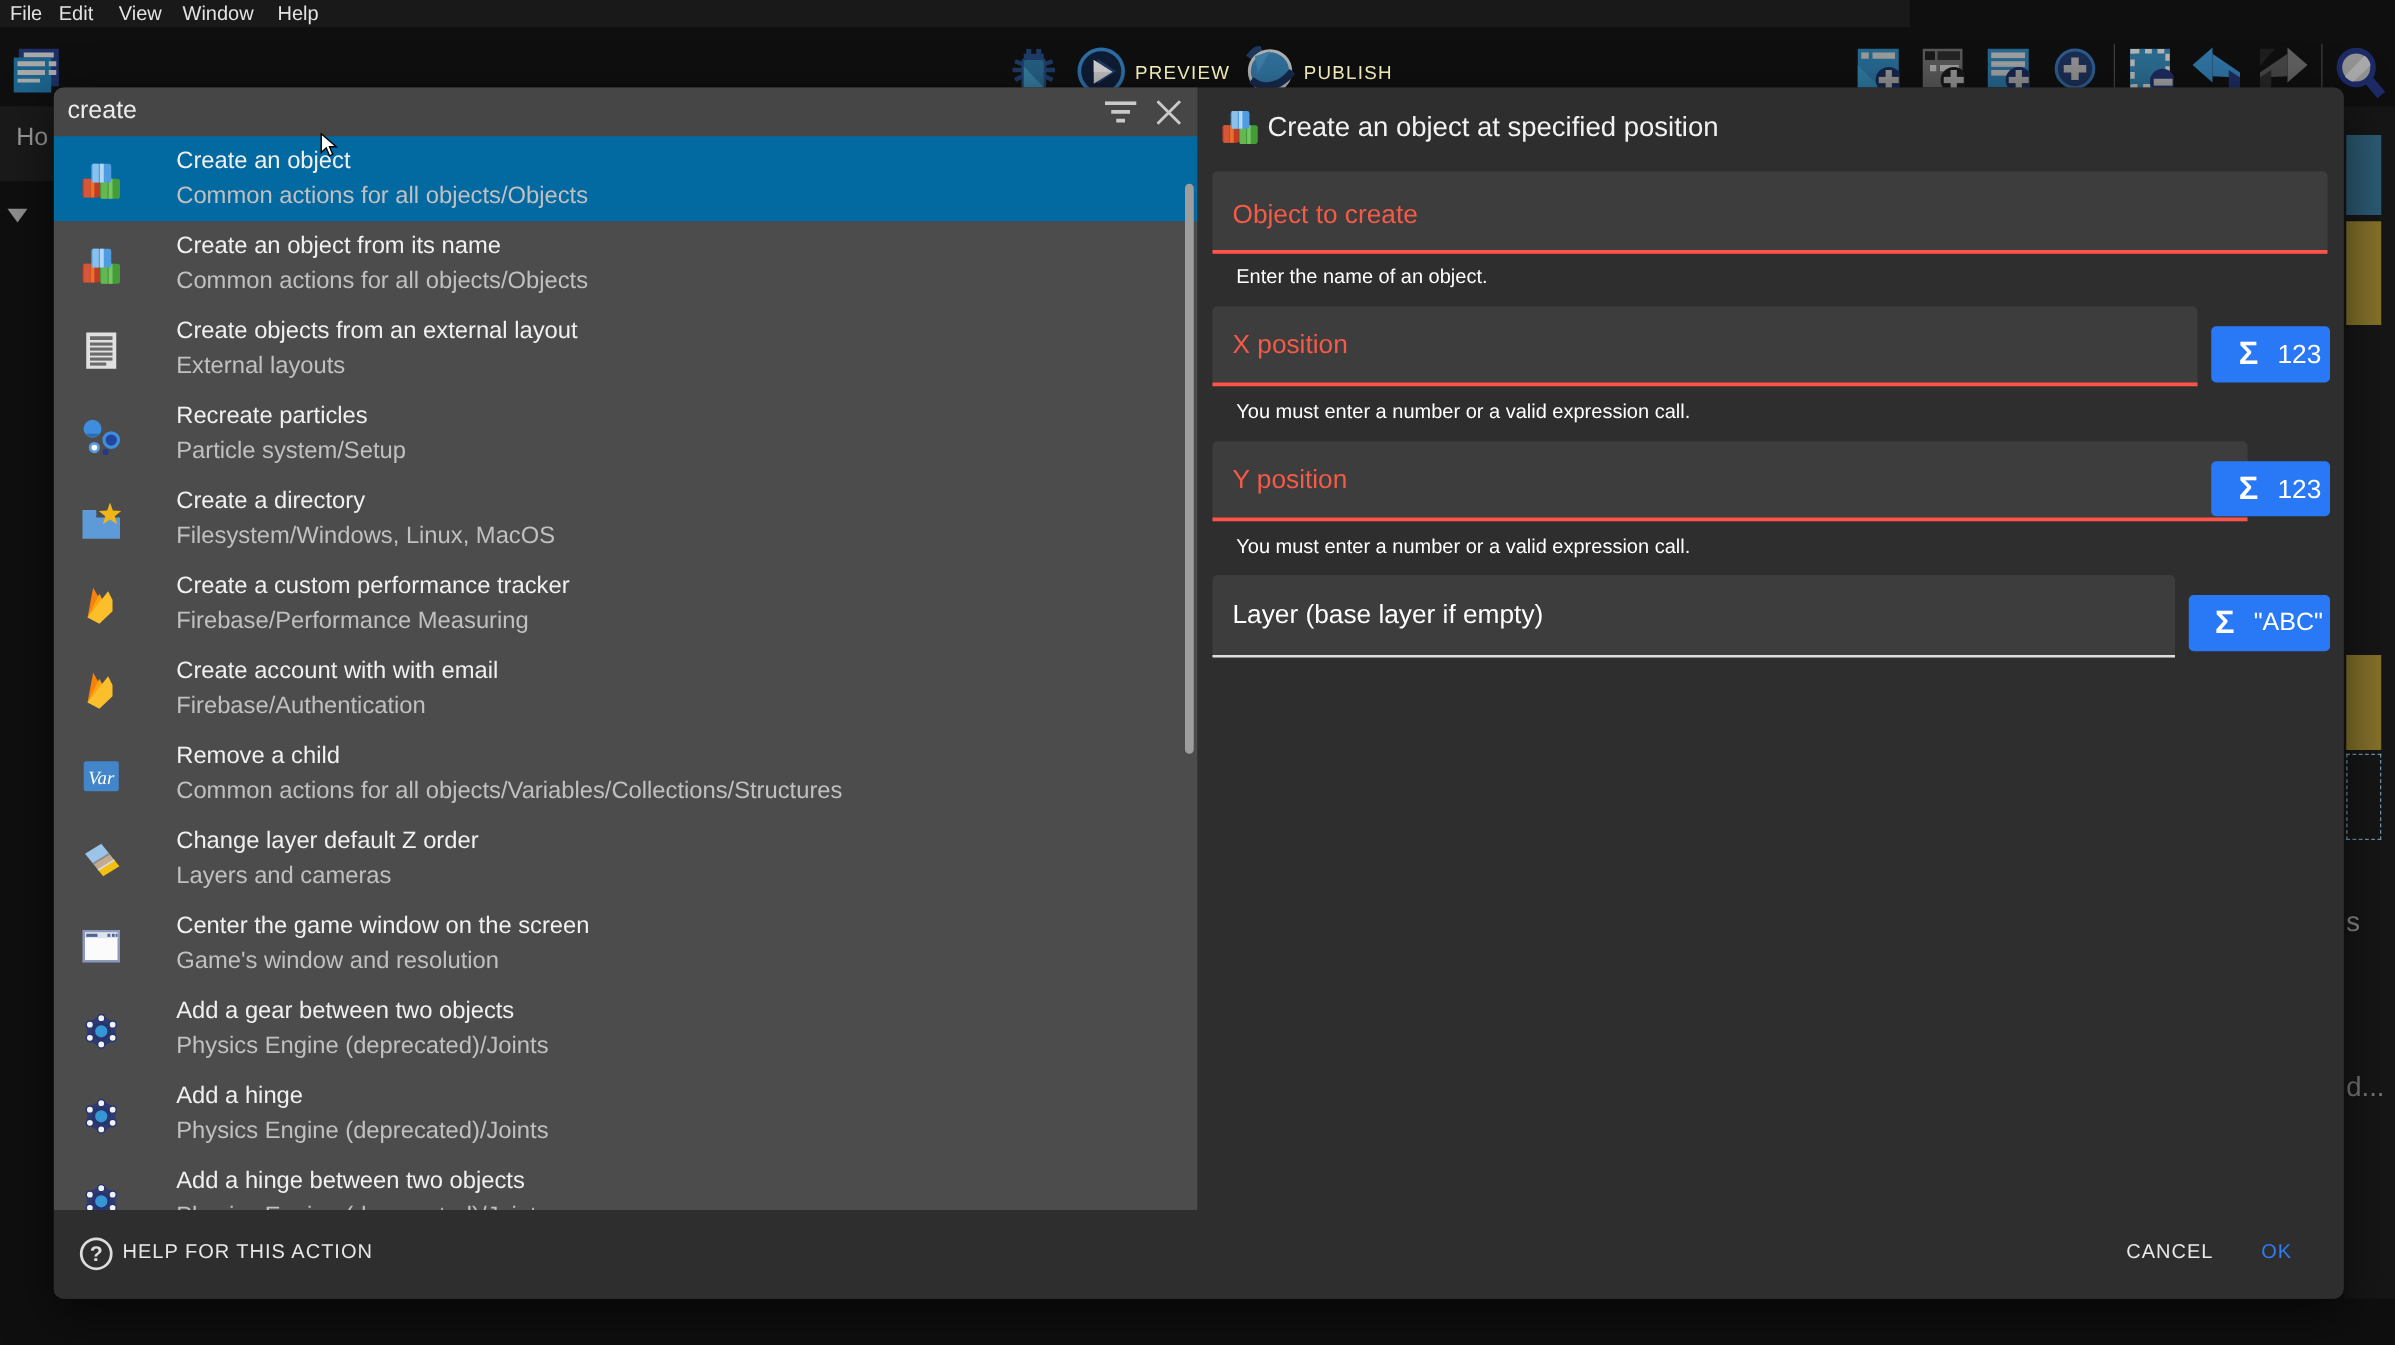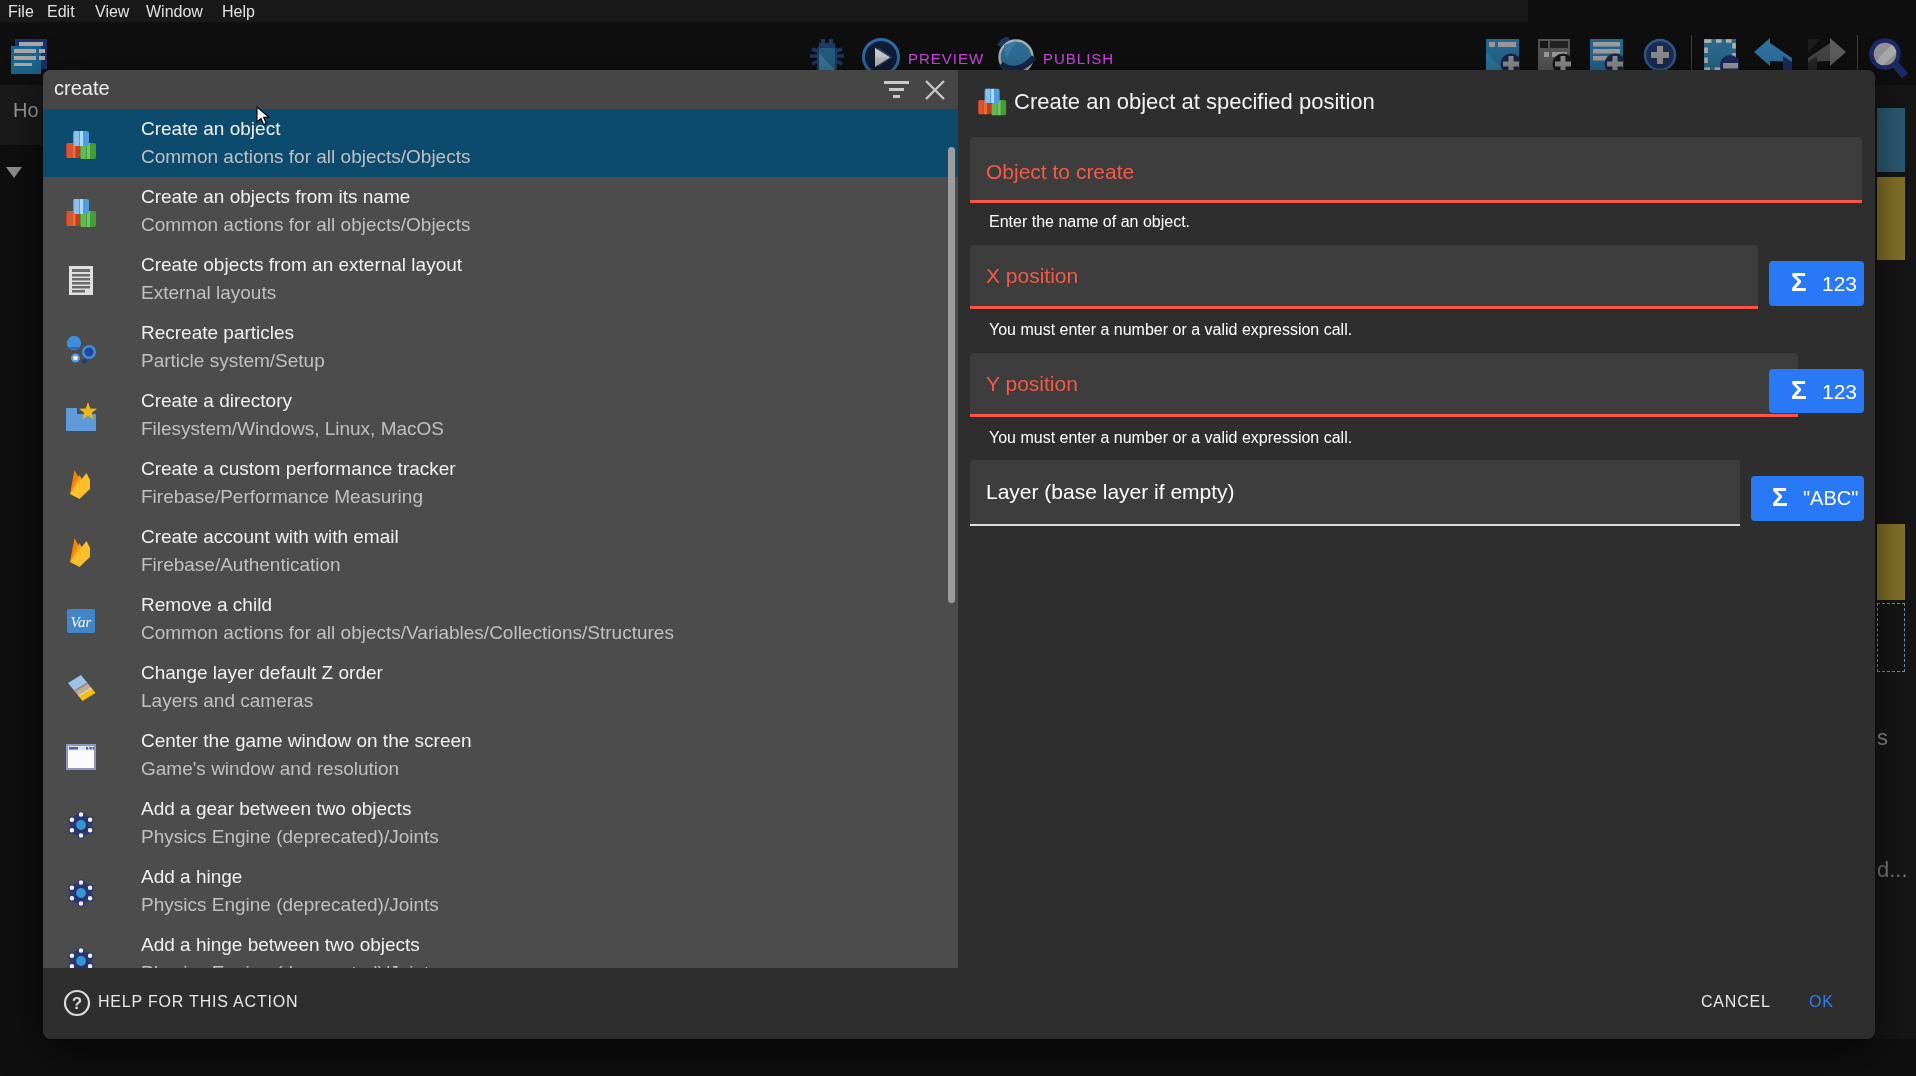--- a/index.html
+++ b/index.html
@@ -1,28 +1,28 @@
 <!DOCTYPE html>
 <html><head>
 <meta charset="utf-8">
 <style>
 * { margin:0; padding:0; box-sizing:border-box; }
 html,body { width:1916px; height:1076px; overflow:hidden; background:#0f0f0f; font-family:"Liberation Sans", sans-serif; }
 .abs { position:absolute; }
 #menubar { position:absolute; left:0; top:0; width:1528px; height:22px; background:#191919; color:#e2e2e2; font-size:16px; }
 #menubar span { position:absolute; top:3px; }
 #toolbar { position:absolute; left:0; top:22px; width:1916px; height:63px; background:#0f0f0f; }
-.tbtext { position:absolute; top:28px; font-size:15px; color:#d946ef; letter-spacing:1px; }
+.tbtext { position:absolute; top:28px; font-size:15px; color:#fef9c3; letter-spacing:1px; }
 .sep { position:absolute; top:13px; width:1px; height:39px; background:#3f3f3f; }
 #dialog { position:absolute; left:43px; top:70px; width:1832px; height:969px; border-radius:8px; background:#2e2e2e; box-shadow:0 12px 40px rgba(0,0,0,0.6); overflow:hidden; }
 #leftcol { position:absolute; left:0; top:0; width:915px; height:898px; background:#4c4c4c; }
 #searchbar { position:absolute; left:0; top:0; width:915px; height:50px; background:#464646; }
 #searchbar .q { position:absolute; left:11px; top:7px; font-size:20px; color:#ececec; }
 .row { position:absolute; left:0; width:915px; height:68px; }
-.row.sel { background:#0c4a6e; }
+.row.sel { background:#0369a1; }
 .row .t1 { position:absolute; left:98px; top:9px; font-size:19px; color:#f0f0f0; }
 .row .t2 { position:absolute; left:98px; top:37px; font-size:19px; color:#c0c0c0; }
 .row svg { position:absolute; left:22px; top:20px; }
 #scrollthumb { position:absolute; left:905px; top:77px; width:7px; height:456px; background:#9d9d9d; border-radius:4px; }
 #rightcol { position:absolute; left:915px; top:0; width:917px; height:898px; background:#2e2e2e; }
 .fieldbox { position:absolute; left:55px; background:#3d3d3d; border-radius:4px 4px 0 0; }
 .flabel { position:absolute; font-size:21px; }
 .red { color:#f45a48; }
 .redline { position:absolute; left:0; bottom:0; width:100%; height:3px; background:#ff5349; }
 .helper { position:absolute; left:31px; font-size:16px; color:#ffffff; }
@@ -196,21 +196,21 @@
             <rect x="1" y="14" width="14" height="15" rx="2" fill="#c23b26"></rect>
             <rect x="2" y="14" width="5" height="15" fill="#d4573a"></rect>
             <rect x="7.5" y="14" width="3" height="15" fill="#e8722c"></rect>
             <rect x="15" y="14" width="16" height="16" rx="2" fill="#449e38"></rect>
             <rect x="16" y="14" width="5" height="16" fill="#66b753"></rect>
             <rect x="22" y="14" width="3" height="16" fill="#78c465"></rect>
             <rect x="8" y="2" width="16" height="15" rx="2" fill="#4f9ce0"></rect>
             <rect x="9" y="2" width="5" height="15" fill="#8ac0ec"></rect>
             <rect x="15" y="2" width="3" height="15" fill="#b0d8f4"></rect>
           </svg>
-        <div class="t1">Create an objects from its name</div>
+        <div class="t1">Create an object from its name</div>
           <div class="t2">Common actions for all objects/Objects</div>
       </div>
       <div class="row" style="top:175px">
         <svg width="32" height="32" viewBox="0 0 32 32">
             <rect x="4" y="1" width="24" height="29" fill="#e0e0e0"></rect>
             <g fill="#6a6a6a">
               <rect x="7" y="4" width="18" height="3"></rect>
               <rect x="7" y="9" width="18" height="2.5"></rect>
               <rect x="7" y="13" width="18" height="2.5"></rect>
               <rect x="7" y="17" width="18" height="2.5"></rect>

